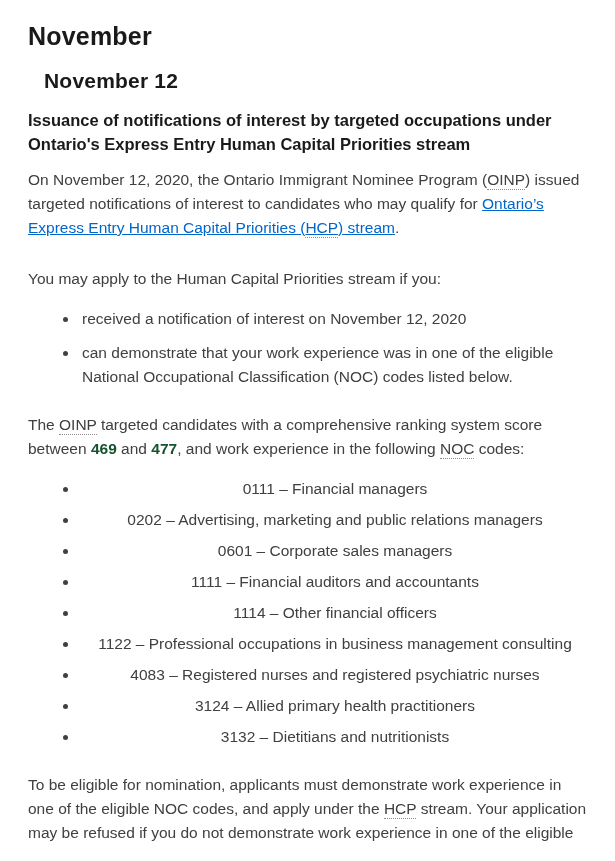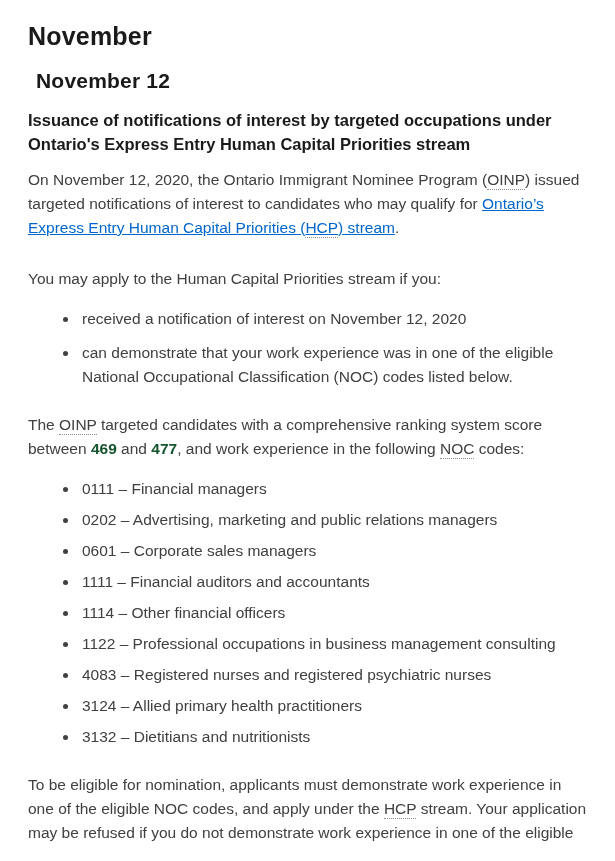--- a/index.html
+++ b/index.html
@@ -18,21 +18,21 @@
     font-weight: 700;
     color: #1a1a1a;
     margin: 16px 0 17px 0;
     letter-spacing: 0.2px;
   }
   h3.date {
     font-size: 21px;
     line-height: 1.2;
     font-weight: 700;
     color: #1a1a1a;
-    margin: 0 0 15px 8px;
+    margin: 0 0 15px 16px;
     letter-spacing: 0.2px;
   }
   h4.article-title {
     font-size: 16.5px;
     line-height: 1.45;
     font-weight: 700;
     color: #1a1a1a;
     margin: 16px 0 11px 0;
   }
   p {
@@ -41,21 +41,21 @@
     margin: 0 0 27px 0;
   }
   p.tight { margin-bottom: 9px; }
   ul {
     margin: 16px 0 24px 0;
     padding-left: 51px;
     font-size: 15.5px;
     line-height: 1.55;
   }
   ul li { margin-bottom: 10px; padding-left: 3px; }
-  ul.noc li { margin-bottom: 7px; }
+  ul.noc li { margin-bottom: 7px; text-align: center; }
   a.body-link {
     color: #0066cc;
     text-decoration: underline;
     cursor: pointer;
   }
   .abbr {
     text-decoration: none;
     border-bottom: 1px dotted #8c8c8c;
     padding-bottom: 1px;
     cursor: help;

